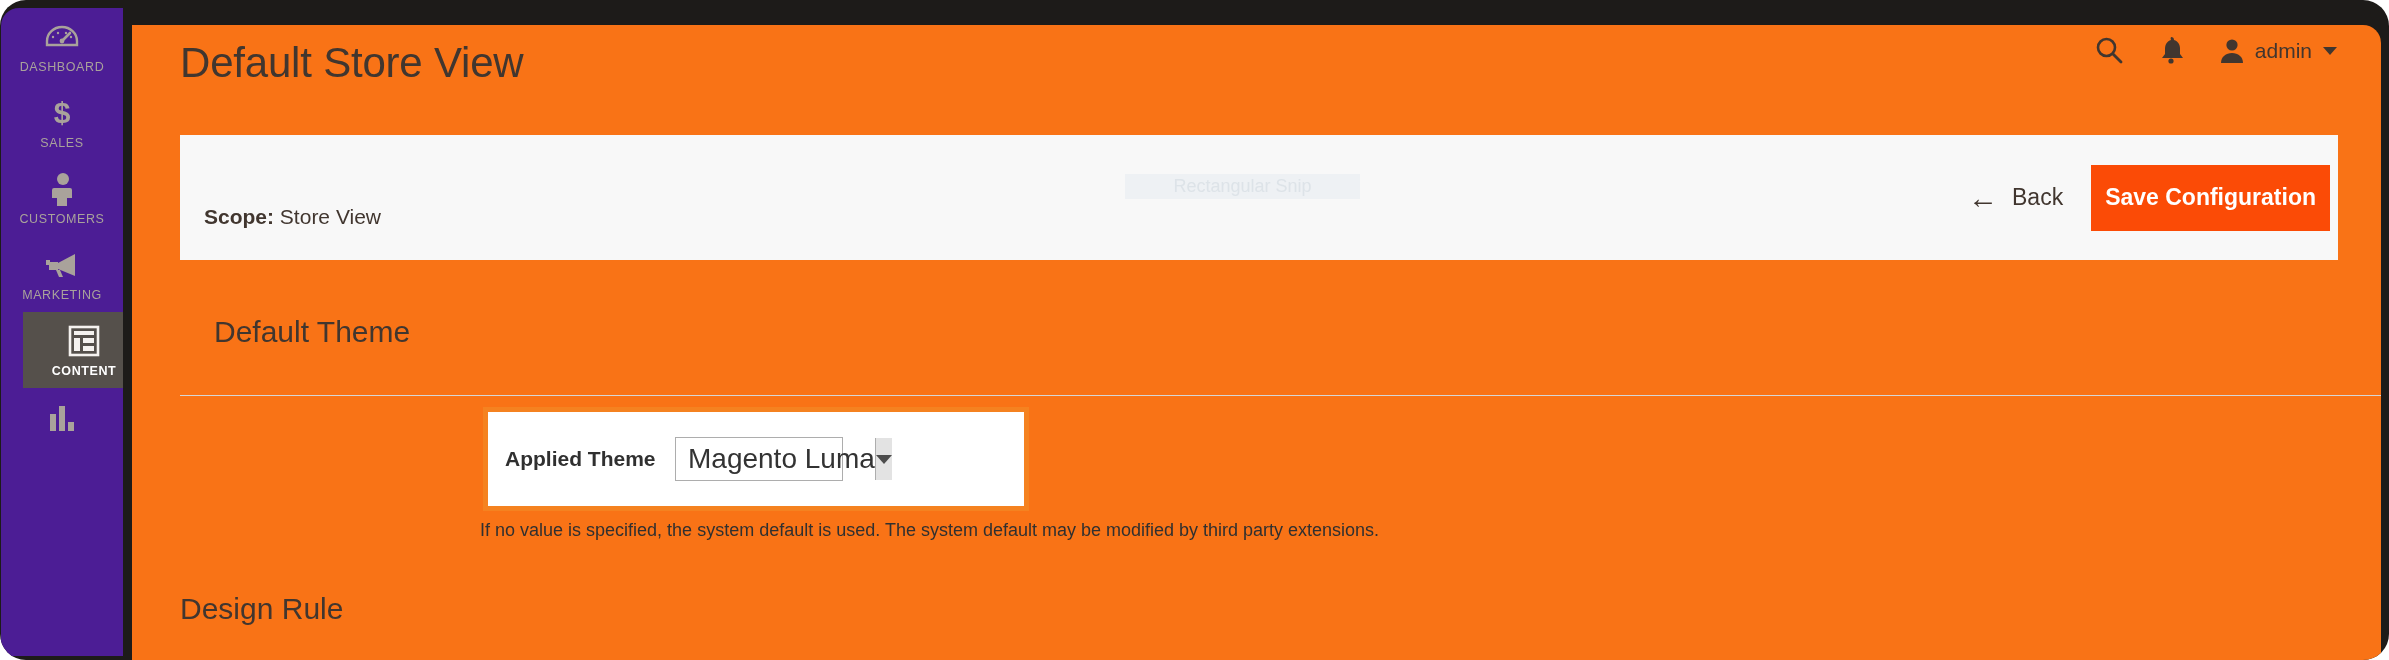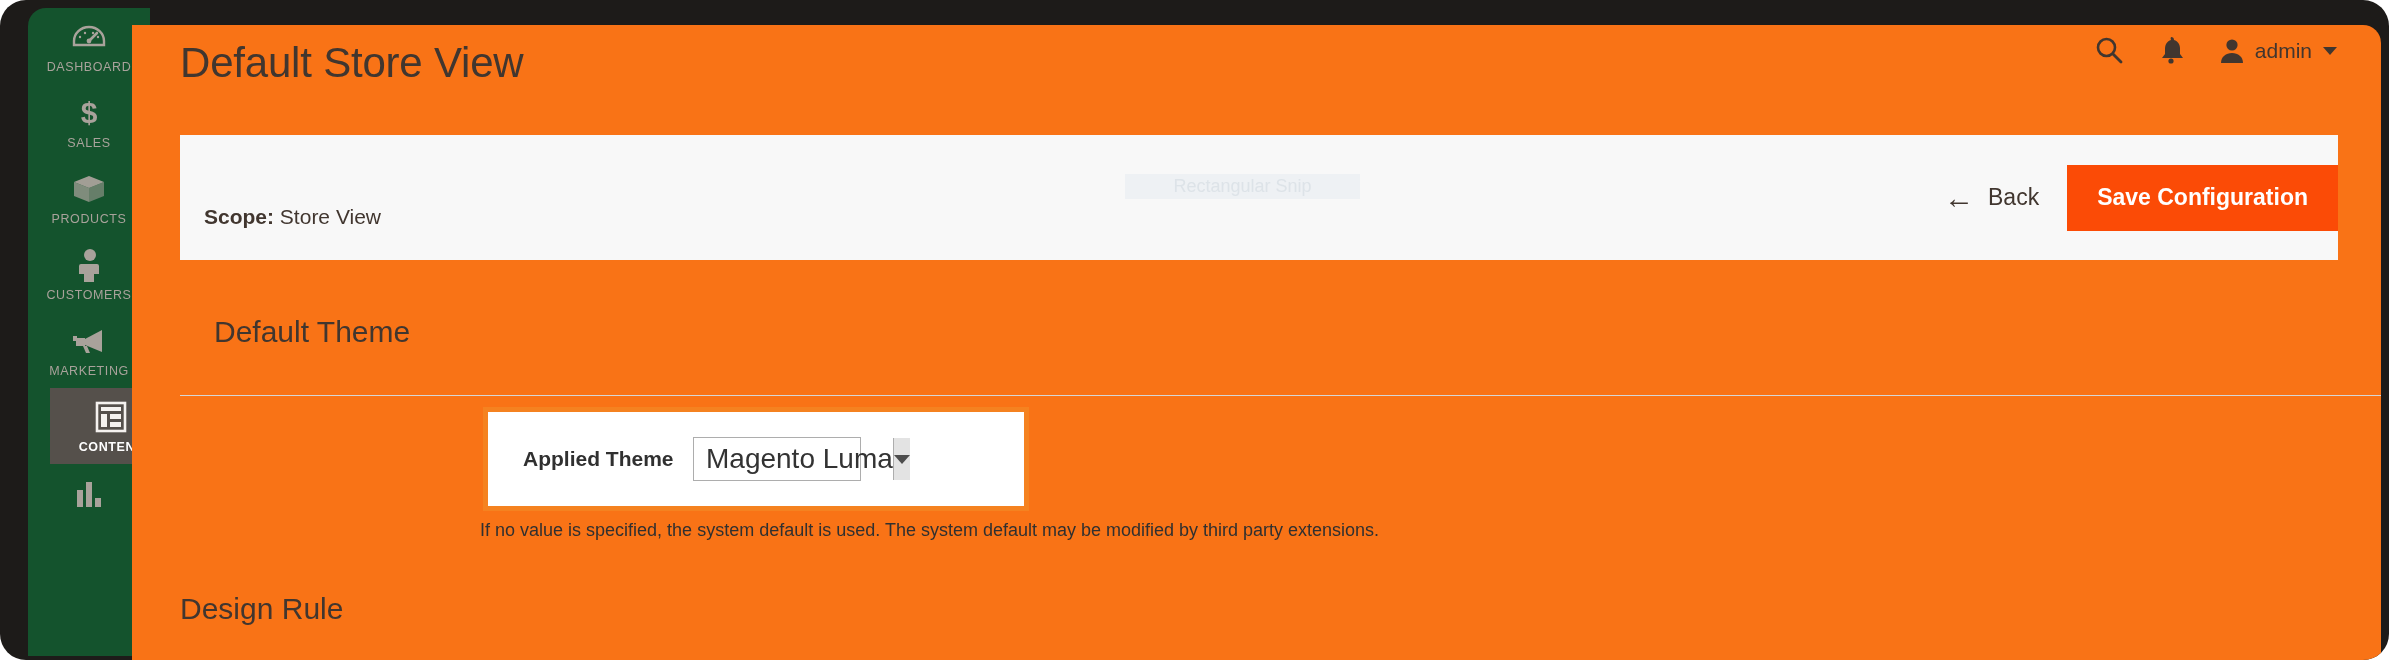--- a/index.html
+++ b/index.html
@@ -21,25 +21,25 @@
     height: 660px;
     box-sizing: border-box;
     background: #1d1b19;
     border-radius: 26px;
     overflow: hidden;
   }
 
   
   .sidebar {
     position: absolute;
-    left: 28px;
+    left: 1px;
     top: 8px;
     width: 122px;
     height: 648px;
-    background: #14532d;
+    background: #4c1d95;
     border-radius: 18px 0 0 0;
     overflow: hidden;
     text-align: right;
   }
   .nav-item {
     position: relative;
     width: 122px;
     height: 76px;
     display: flex;
     flex-direction: column;
@@ -200,24 +200,24 @@
     cursor: pointer;
     padding: 0 40px;
   }
   .btn-primary {
     background: #fb4b06;
     color: #ffffff;
     font-size: 23px;
     font-weight: bold;
     border: none;
     height: 66px;
-    padding: 0 30px;
+    padding: 0 14px;
     cursor: pointer;
     font-family: "Liberation Sans", sans-serif;
-    margin-right: 0px;
+    margin-right: 8px;
   }
 
   
   .section-title {
     position: absolute;
     font-size: 30px;
     color: #41362f;
     font-weight: normal;
   }
   .divider {
@@ -238,21 +238,21 @@
   }
   .field-row {
     position: absolute;
     left: 351px;
     top: 382px;
     width: 546px;
     height: 104px;
     display: flex;
     align-items: center;
     box-sizing: border-box;
-    padding-left: 40px;
+    padding-left: 22px;
   }
   .field-label {
     font-size: 21px;
     color: #303030;
     font-weight: bold;
     width: 170px;
   }
   .select-box {
     display: flex;
     align-items: stretch;
@@ -319,30 +319,20 @@
 
     <div class="nav-item">
       <span class="nav-icon">
         <svg width="34" height="34" viewBox="0 0 34 34">
           <text x="17" y="27" text-anchor="middle" font-size="30" font-weight="bold" font-family="Liberation Sans, sans-serif" fill="currentColor">$</text>
         </svg>
       </span>
       <span class="nav-label">SALES</span>
     </div>
 
-    <div class="nav-item">
-      <span class="nav-icon">
-        <svg width="34" height="30" viewBox="0 0 34 30">
-          <path d="M17 2 L32 8 L17 14 L2 8 Z" fill="currentColor" opacity="0.95"></path>
-          <path d="M2 8 V22 L17 28 V14 Z" fill="currentColor" opacity="0.72"></path>
-          <path d="M32 8 V22 L17 28 V14 Z" fill="currentColor" opacity="0.55"></path>
-        </svg>
-      </span>
-      <span class="nav-label">PRODUCTS</span>
-    </div>
 
     <div class="nav-item">
       <span class="nav-icon">
         <svg width="28" height="34" viewBox="0 0 28 34">
           <circle cx="15" cy="7" r="6" fill="currentColor"></circle>
           <path d="M6 16 h16 a2 2 0 0 1 2 2 v8 h-5 v8 h-10 v-8 h-5 v-8 a2 2 0 0 1 2 -2 z" fill="currentColor"></path>
         </svg>
       </span>
       <span class="nav-label">CUSTOMERS</span>
     </div>

